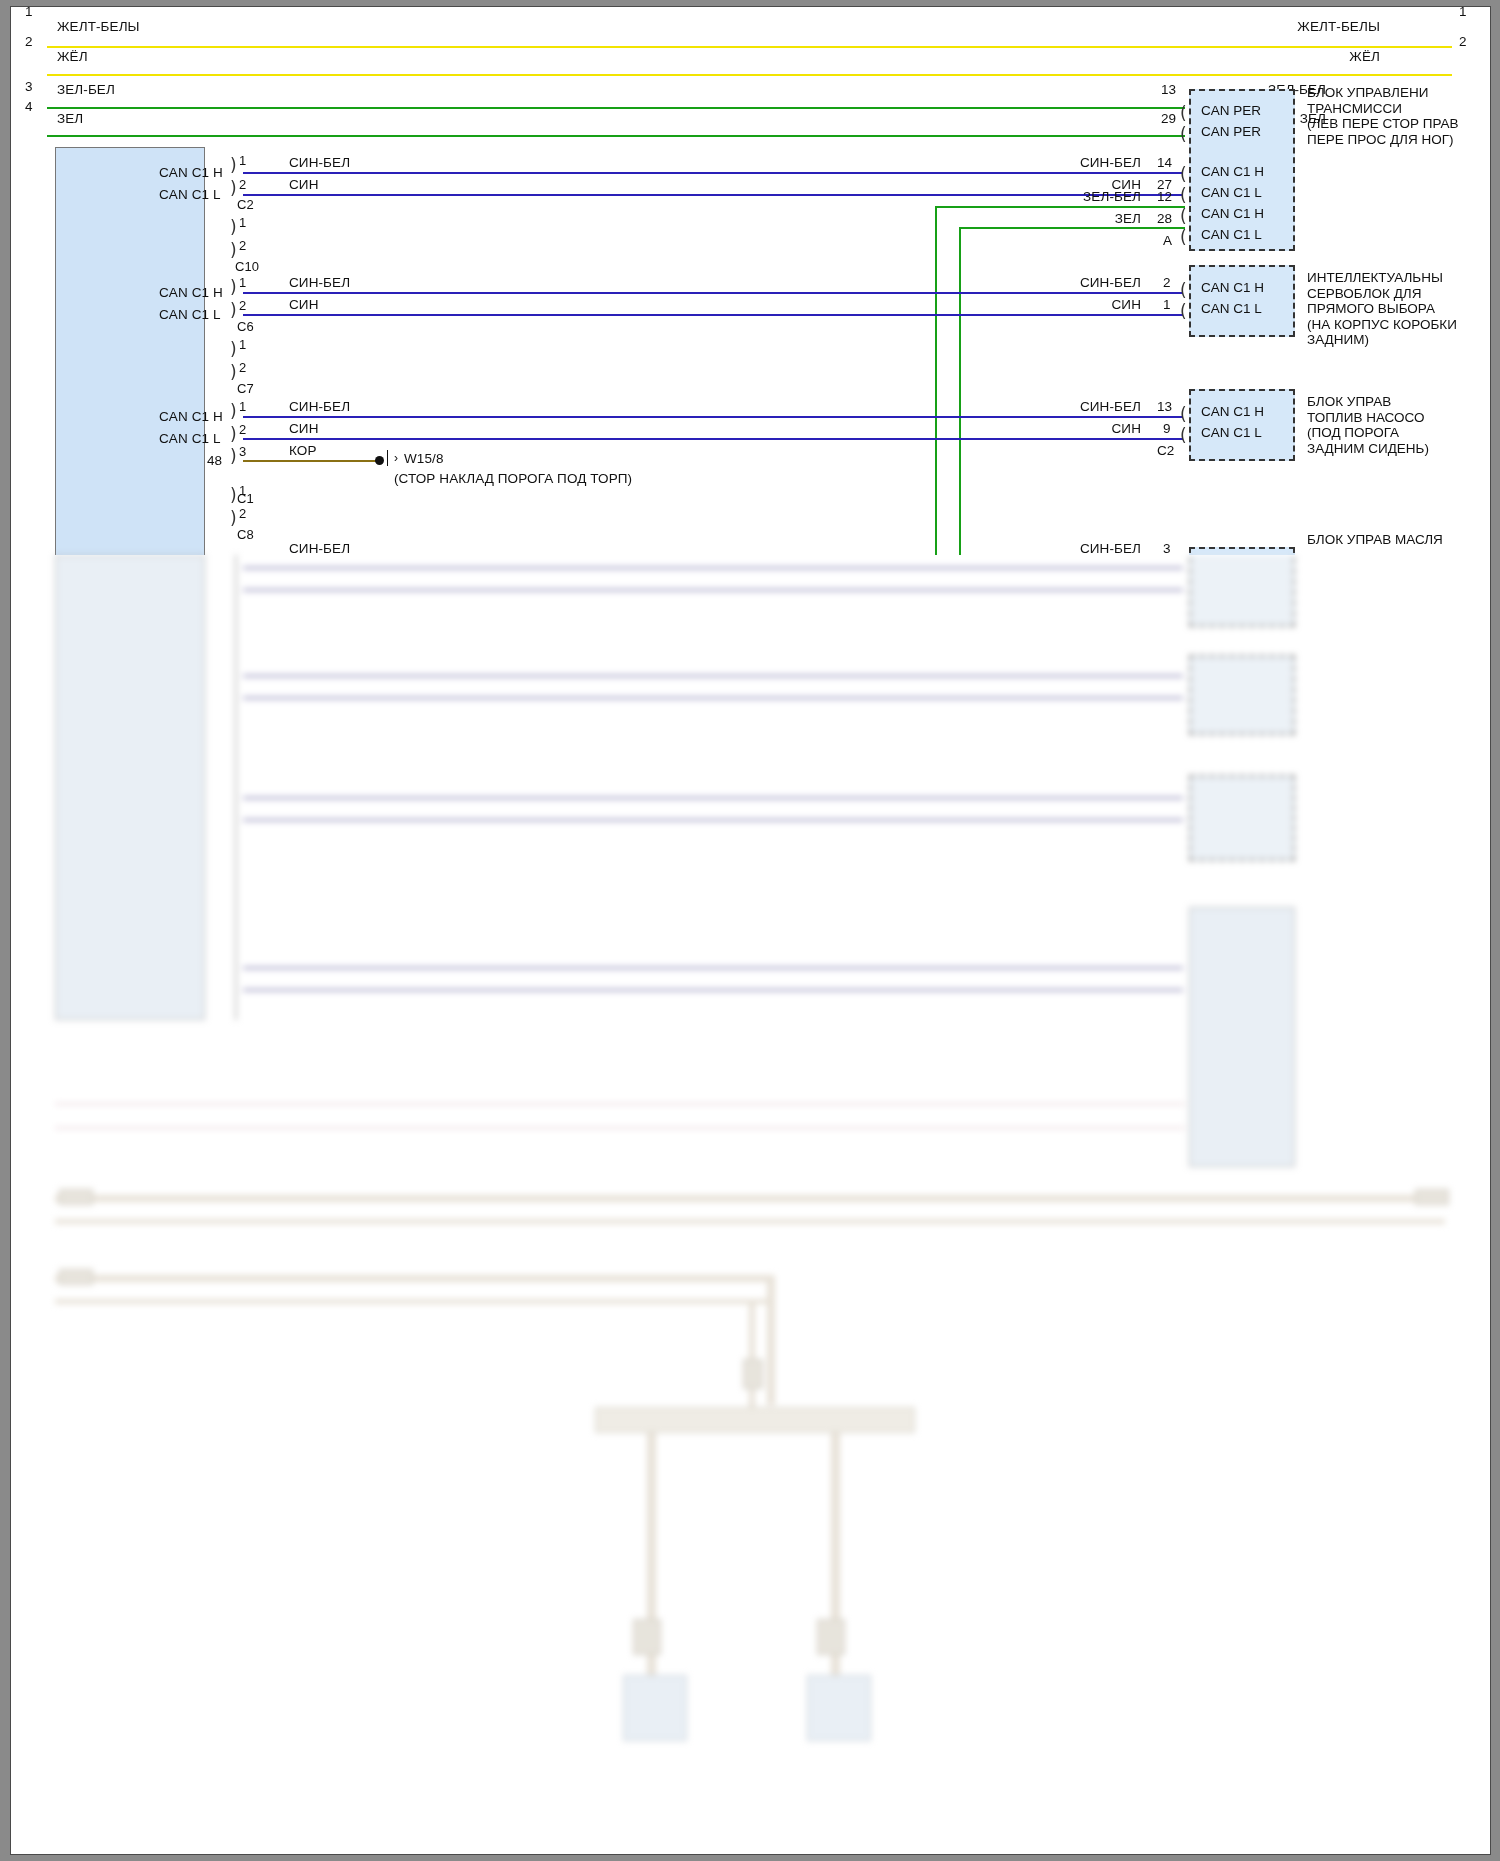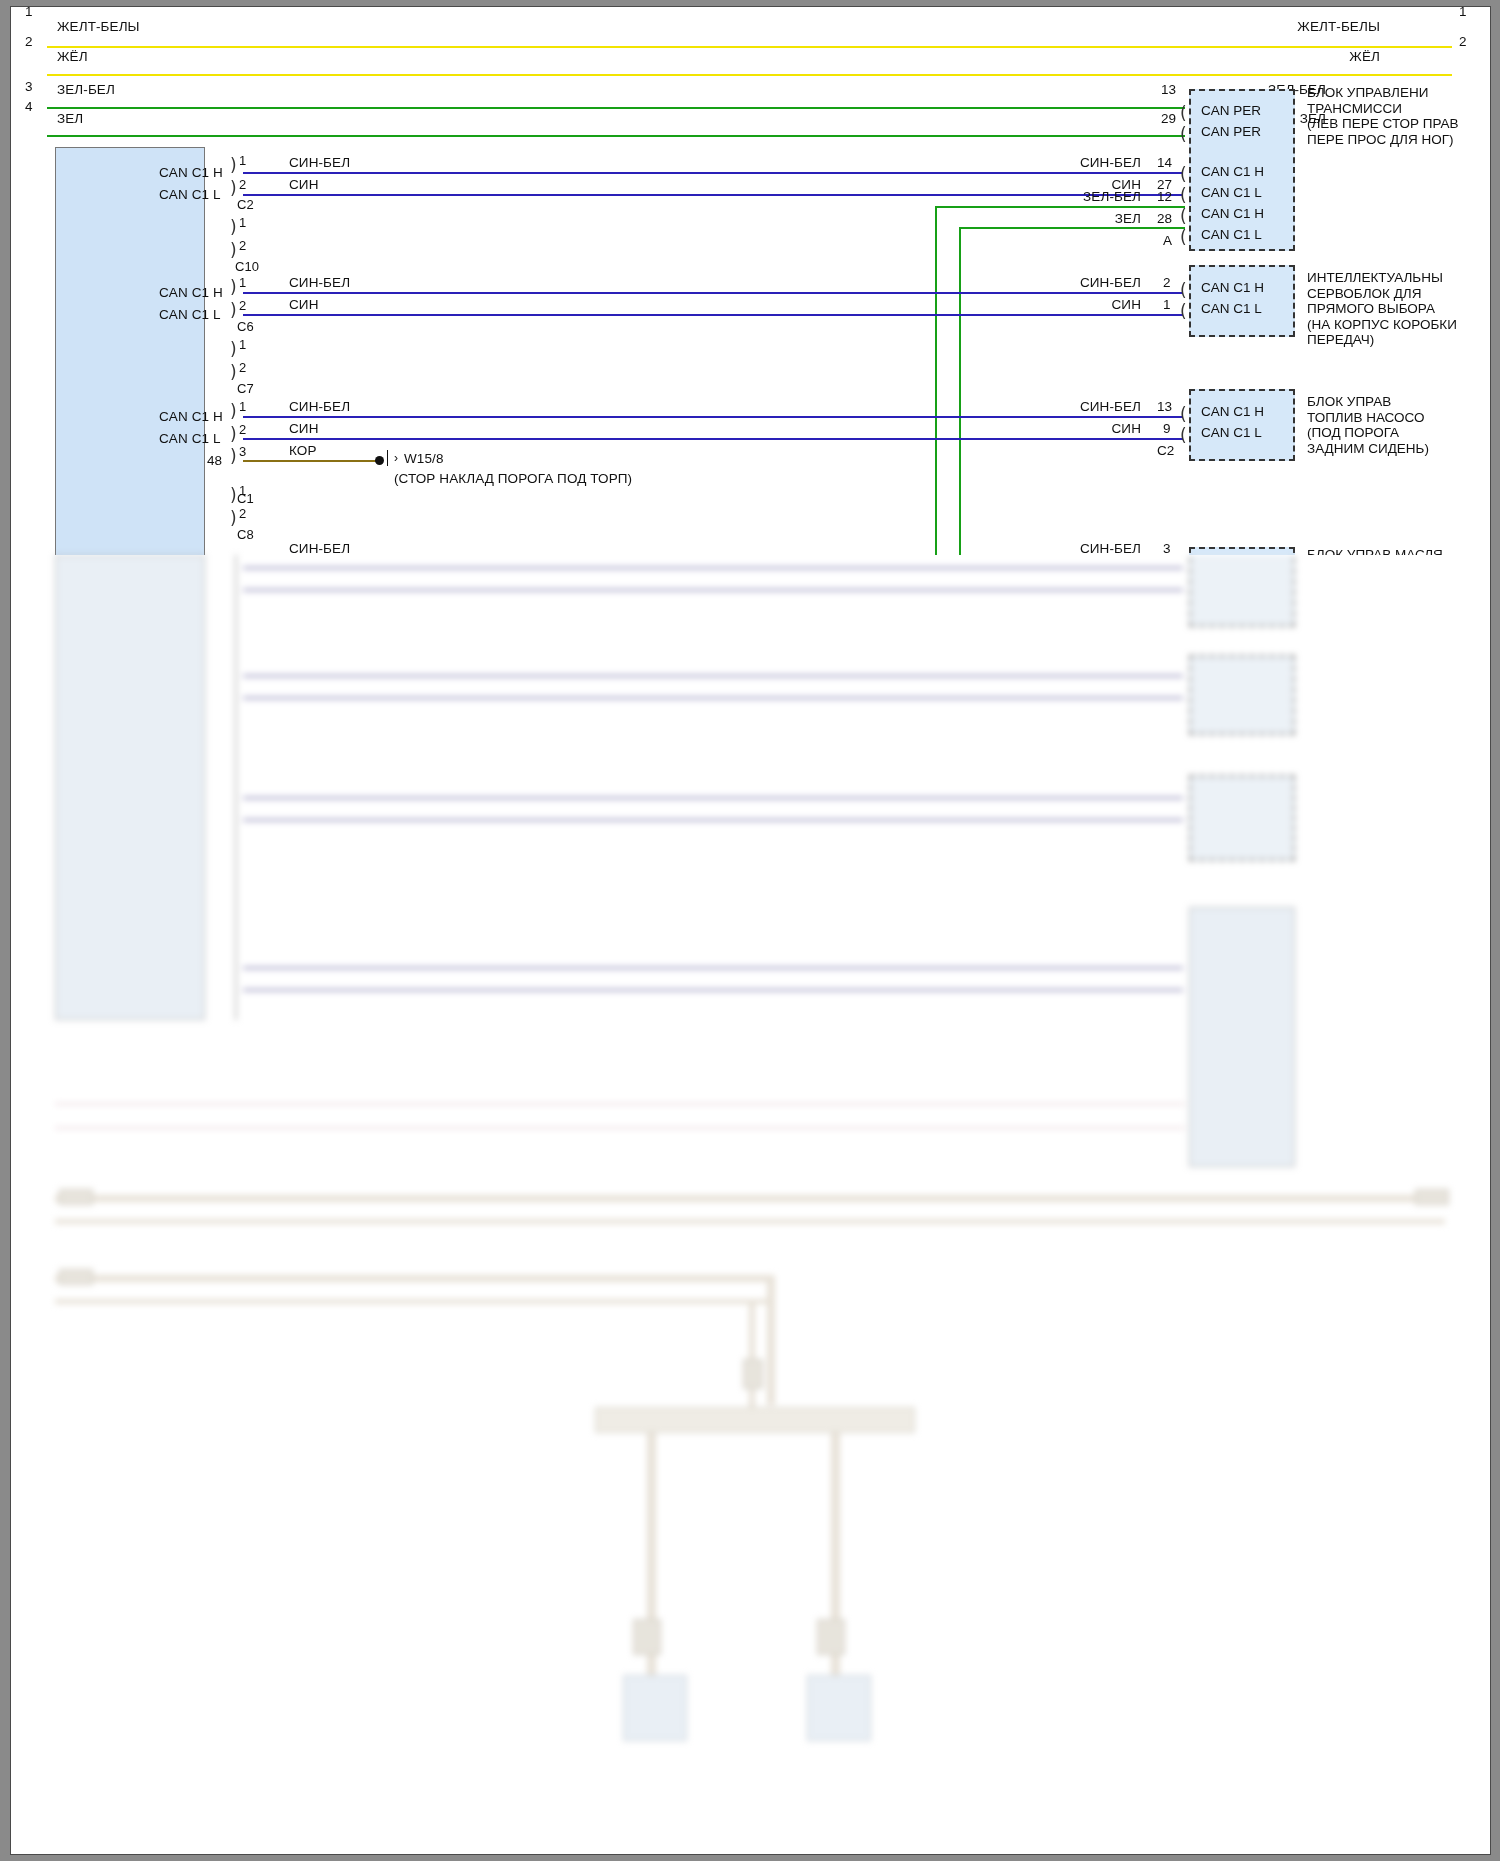--- a/index.html
+++ b/index.html
@@ -219,35 +219,35 @@
 
       <div class="modbox" style="left:1178px; top:258px; width:106px; height:72px;"></div>
       <div class="modtxt" style="left:1190px; top:273px;">CAN C1 H</div>
       <div class="modtxt" style="left:1190px; top:294px;">CAN C1 L</div>
       <div class="brace" style="left:1169px; top:273px;">(</div>
       <div class="brace" style="left:1169px; top:294px;">(</div>
       <div class="modname" style="left:1296px; top:263px;">ИНТЕЛЛЕКТУАЛЬНЫ</div>
       <div class="modname" style="left:1296px; top:278.5px;">СЕРВОБЛОК ДЛЯ</div>
       <div class="modname" style="left:1296px; top:294px;">ПРЯМОГО ВЫБОРА</div>
       <div class="modname" style="left:1296px; top:309.5px;">(НА КОРПУС КОРОБКИ</div>
-      <div class="modname" style="left:1296px; top:325px;">ПЕРЕДАЧ)</div>
+      <div class="modname" style="left:1296px; top:325px;">ЗАДНИМ)</div>
 
       <div class="modbox" style="left:1178px; top:382px; width:106px; height:72px;"></div>
       <div class="modtxt" style="left:1190px; top:397px;">CAN C1 H</div>
       <div class="modtxt" style="left:1190px; top:418px;">CAN C1 L</div>
       <div class="brace" style="left:1169px; top:397px;">(</div>
       <div class="brace" style="left:1169px; top:418px;">(</div>
       <div class="modname" style="left:1296px; top:387px;">БЛОК УПРАВ</div>
       <div class="modname" style="left:1296px; top:402.5px;">ТОПЛИВ НАСОСО</div>
       <div class="modname" style="left:1296px; top:418px;">(ПОД ПОРОГА</div>
       <div class="modname" style="left:1296px; top:433.5px;">ЗАДНИМ СИДЕНЬ)</div>
 
       <div class="modbox" style="left:1178px; top:540px; width:106px; height:72px;"></div>
 
-      <div class="modname" style="left:1296px; top:540px;">БЛОК УПРАВ МАСЛЯ</div>
+      <div class="modname" style="left:1296px; top:525px;">БЛОК УПРАВ МАСЛЯ</div>
 
     </div>
   </div>
 
   <div id="blurred">
     <div class="canvas" style="top:-548px;">
 
       <div class="ecu" style="left:44px; top:548px; width:150px; height:465px;"></div>
       <div class="vwire" style="left:224px; top:548px; height:465px; border-left:2px solid #8a8a8a;"></div>
 

